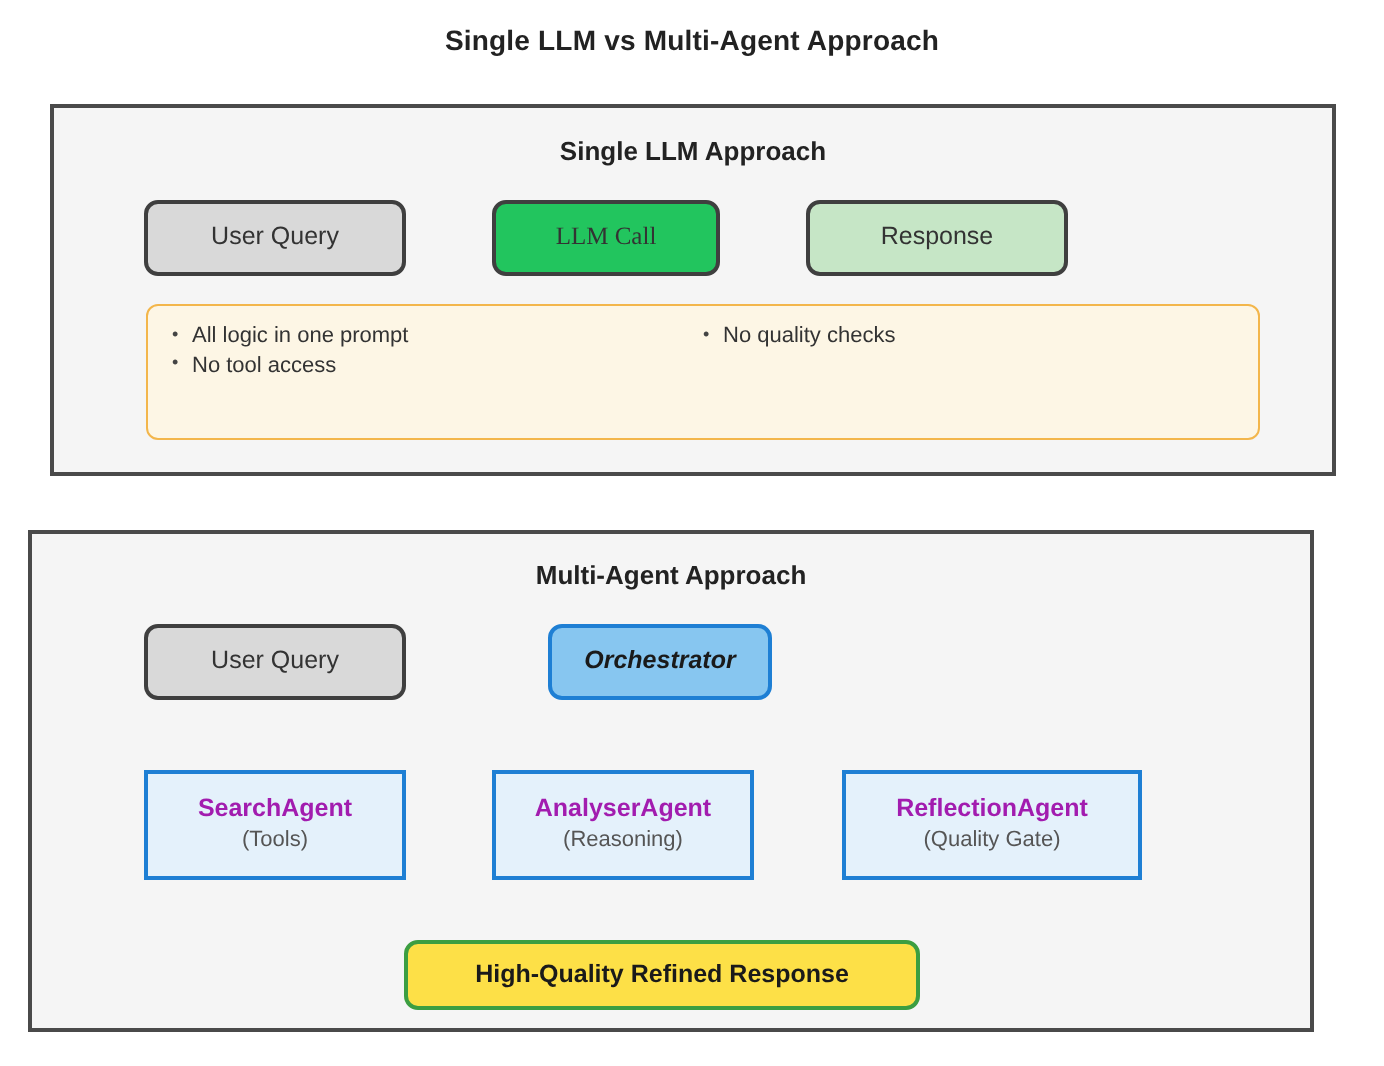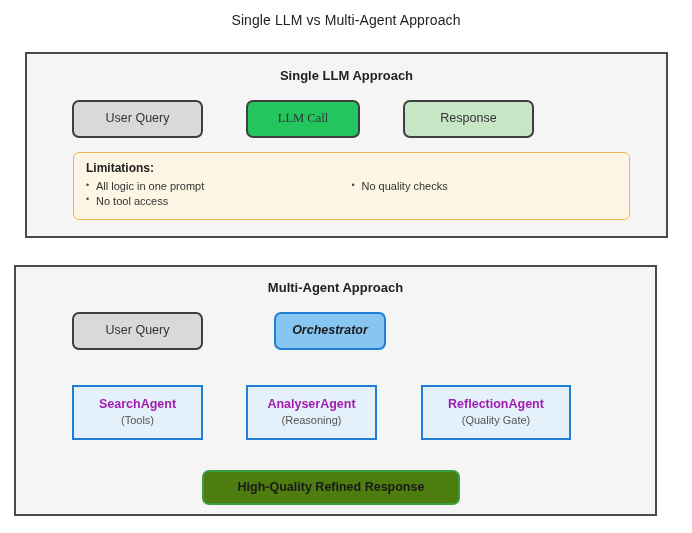--- a/index.html
+++ b/index.html
@@ -21,21 +21,21 @@
     width: 692px;
     height: 533px;
   }
   .page-title {
     position: absolute;
     left: 0;
     top: 12px;
     width: 692px;
     text-align: center;
     font-size: 14px;
-    font-weight: normal;
+    font-weight: bold;
     color: #222222;
     letter-spacing: 0.1px;
   }
   .panel {
     position: absolute;
     background: #f5f5f5;
     border: 2px solid #4a4a4a;
     box-sizing: border-box;
   }
   #panel-single { left: 25px; top: 52px; width: 643px; height: 186px; }
@@ -139,21 +139,21 @@
     background: #e4f1fb;
     border: 2px solid #1e7fd4;
     border-radius: 0px;
   }
   #node-search-agent     { left: 72px;  top: 385px; width: 131px; height: 55px; }
   #node-analyser-agent   { left: 246px; top: 385px; width: 131px; height: 55px; }
   #node-reflection-agent { left: 421px; top: 385px; width: 150px; height: 55px; }
   .node-blue-pale .n-title { font-weight: bold; color: #a21caf; }
 
   .node-green-strong {
-    background: #4d7c0f;
+    background: #fde047;
     border: 2px solid #3c9e41;
     border-radius: 7px;
   }
   #node-final-response { left: 202px; top: 470px; width: 258px; height: 35px; }
   #node-final-response .n-title { font-weight: bold; font-size: 12.5px; color: #1a1a1a; }
 </style>
 </head>
 <body>
 
 <svg id="canvas" viewBox="0 0 692 533" xmlns="http://www.w3.org/2000/svg">
@@ -192,21 +192,20 @@
 
 <div class="node node-orange" id="node-llm-call">
   <div class="n-title">LLM Call</div>
 </div>
 
 <div class="node node-green-light" id="node-response">
   <div class="n-title">Response</div>
 </div>
 
 <div id="limitations-box">
-  <div class="lim-heading">Limitations:</div>
   <div class="lim-cols">
     <div class="lim-col">
       <div class="lim-item">All logic in one prompt</div>
       <div class="lim-item">No tool access</div>
     </div>
     <div class="lim-col">
       <div class="lim-item">No quality checks</div>
     </div>
   </div>
 </div>

